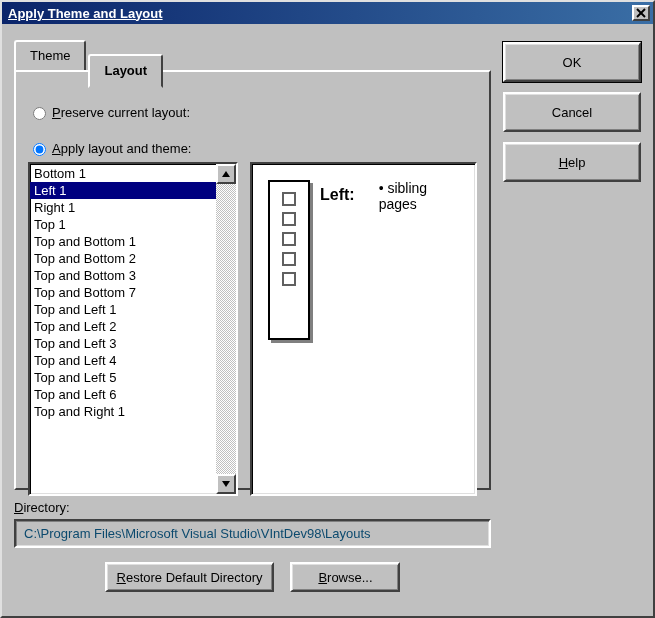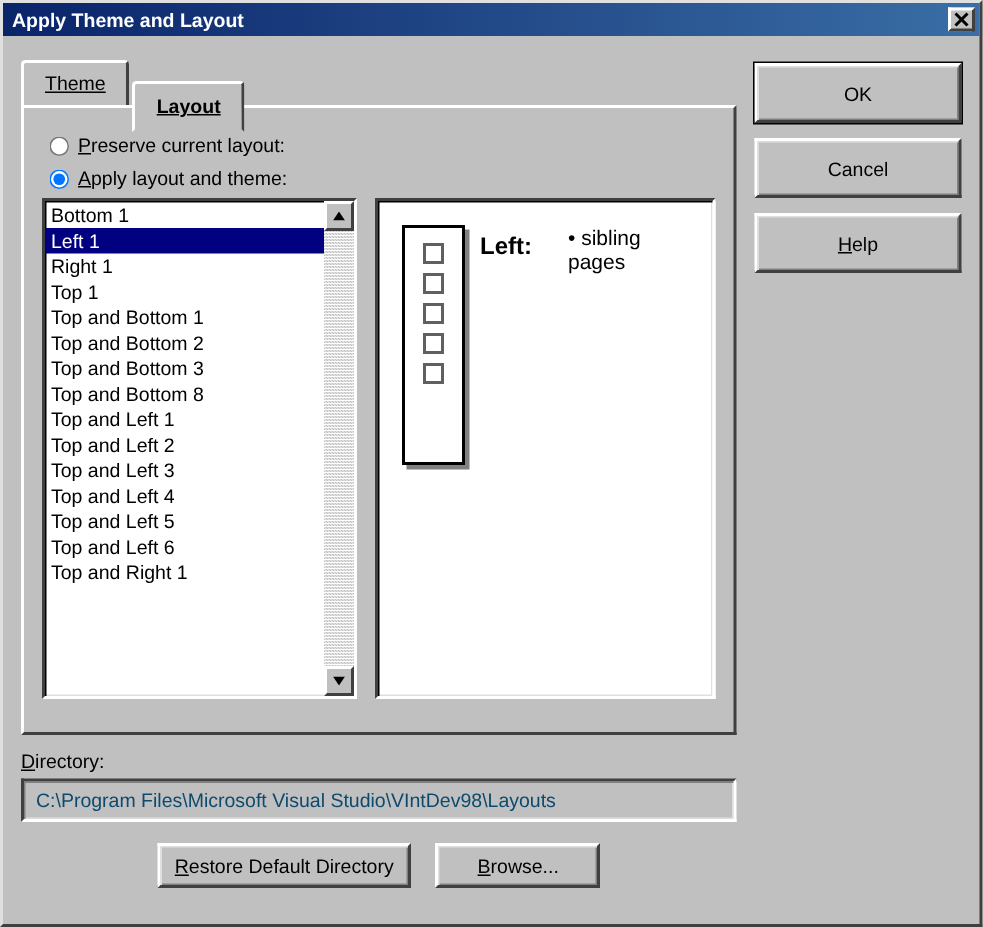--- a/index.html
+++ b/index.html
@@ -26,21 +26,21 @@
     background: #000080;
     background: linear-gradient(to right, #0a246a, #3a6ea5);
     color: #fff;
     height: 22px;
     display: flex;
     align-items: center;
     padding: 0 3px 0 6px;
     font-weight: bold;
     font-size: 13px;
   }
-  .titlebar-text { flex: 1; }
+  .titlebar-text { flex: 1; text-decoration: underline; }
   .titlebar-close {
     width: 18px; height: 16px;
     background: #c0c0c0;
     border: 2px solid;
     border-color: #fff #404040 #404040 #fff;
     display:flex; align-items:center; justify-content:center;
     color:#000; font-weight:bold;
     cursor:pointer;
   }
   .body {
@@ -75,21 +75,20 @@
   .btn.default {
     outline: 1px solid #000;
   }
   .underline { text-decoration: underline; }
 
   
   .tabset {
     position: relative;
     margin-bottom: -2px;
     display:flex;
-    text-decoration:underline;
   }
   .tab {
     padding: 6px 14px 6px 14px;
     background: #c0c0c0;
     border: 2px solid;
     border-color: #fff #404040 transparent #fff;
     border-bottom: none;
     border-top-left-radius: 3px;
     border-top-right-radius: 3px;
     margin-right: 2px;
@@ -111,21 +110,21 @@
     border-color: #fff #404040 #404040 #fff;
     background: #c0c0c0;
     padding: 12px 12px 14px 12px;
     position: relative;
     z-index: 1;
     height: 420px;
   }
 
   .radio-row {
     display:flex; align-items:center;
-    margin: 4px 0 6px 0;
+    margin: 20px 0 6px 0;
     font-size: 13px;
     cursor:pointer;
   }
   .radio-row input { margin-right: 6px; }
 
   .panel-inner {
     display:flex;
     gap: 12px;
     margin-top: 4px;
     height: calc(100% - 56px);
@@ -276,21 +275,21 @@
             <div class="listbox-wrap">
               <div class="listbox">
                 <div class="list-items" id="layout-items">
                     <div class="list-item">Bottom 1</div>
                     <div class="list-item selected">Left 1</div>
                     <div class="list-item">Right 1</div>
                     <div class="list-item">Top 1</div>
                     <div class="list-item">Top and Bottom 1</div>
                     <div class="list-item">Top and Bottom 2</div>
                     <div class="list-item">Top and Bottom 3</div>
-                    <div class="list-item">Top and Bottom 8</div>
+                    <div class="list-item">Top and Bottom 7</div>
                     <div class="list-item">Top and Left 1</div>
                     <div class="list-item">Top and Left 2</div>
                     <div class="list-item">Top and Left 3</div>
                     <div class="list-item">Top and Left 4</div>
                     <div class="list-item">Top and Left 5</div>
                     <div class="list-item">Top and Left 6</div>
                     <div class="list-item">Top and Right 1</div>
                   </div>
                 <div class="scrollbar">
                   <div class="scrollbtn">

